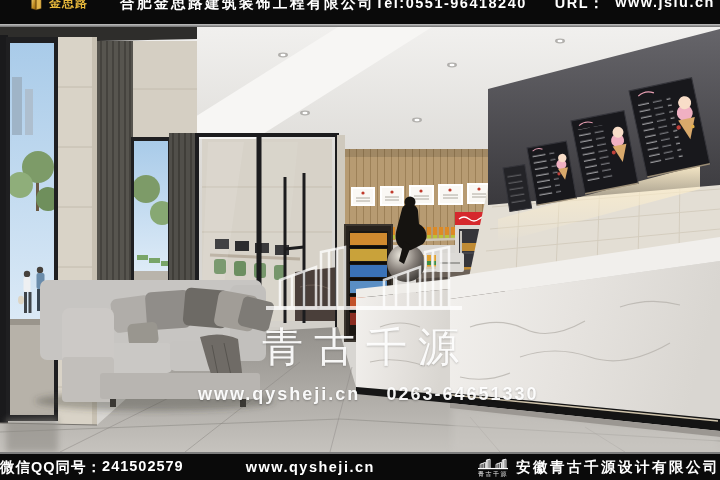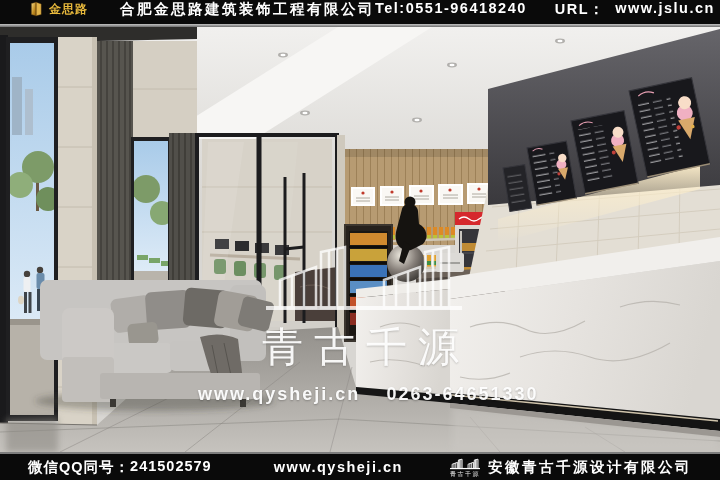--- a/index.html
+++ b/index.html
@@ -1,20 +1,20 @@
 <!DOCTYPE html>
 <html><head>
 <meta charset="utf-8">
 <style>
   html,body{margin:0;padding:0;background:#222;}
   .page{position:relative;width:720px;height:480px;background:#0a0a0a;overflow:hidden;
         font-family:"Liberation Sans",sans-serif;}
   
   .topbar{position:absolute;top:0;left:0;width:720px;height:24px;background:#0a0a0a;
-          display:flex;align-items:flex-start;color:#fff;font-weight:bold;
+          display:flex;align-items:center;color:#fff;font-weight:bold;
           padding:0 14px 18px 28px;box-sizing:border-box;white-space:nowrap;}
   .brand{display:flex;align-items:center;gap:4px;}
   .brand-name{color:#e8b93c;font-size:12px;letter-spacing:1px;}
   .company{font-size:14.5px;letter-spacing:2.5px;margin-left:32px;}
   .tel{margin-left:auto;font-size:14.5px;letter-spacing:1.5px;}
   .urlwrap{margin-left:28px;font-size:14.5px;letter-spacing:1.5px;display:flex;gap:10px;}
   .divider-top{position:absolute;top:24px;left:0;width:720px;height:3px;
                background:linear-gradient(#c4c4c4,#6e6e6e);}
   
   .scene{position:absolute;top:27px;left:0;width:720px;height:425px;overflow:hidden;background:#d8d6d2;}
@@ -25,21 +25,21 @@
   .wm-brand{position:absolute;left:262px;top:293px;font-size:41px;letter-spacing:11px;
             color:rgba(255,255,255,.93);font-weight:400;white-space:nowrap;
             text-shadow:0 1px 2px rgba(0,0,0,.18);}
   .wm-contact{position:absolute;left:198px;top:357px;font-size:18px;font-weight:bold;
               color:rgba(255,255,255,.95);letter-spacing:2px;display:flex;gap:26px;
               text-shadow:0 1px 2px rgba(0,0,0,.25);white-space:nowrap;}
   
   .divider-bottom{position:absolute;bottom:26px;left:0;width:720px;height:2px;background:#7d7d7d;}
   .bottombar{position:absolute;bottom:0;left:0;width:720px;height:26px;background:#0a0a0a;
              display:flex;align-items:center;color:#fff;font-weight:bold;font-size:14.5px;
-             padding:0 28px;box-sizing:border-box;white-space:nowrap;}
+             padding:0 0;box-sizing:border-box;white-space:nowrap;}
   .wechat{letter-spacing:1px;display:flex;}
   .footer-site{margin-left:62px;letter-spacing:1.5px;}
   .studio-group{margin-left:auto;display:flex;align-items:center;gap:8px;}
   .footer-logo{display:flex;flex-direction:column;align-items:center;line-height:1;gap:1px;}
   .footer-logo .cap{font-size:6px;letter-spacing:1.5px;font-weight:normal;color:#e9e9e9;}
   .studio{letter-spacing:2.5px;}
 </style>
 </head>
 <body>
 

